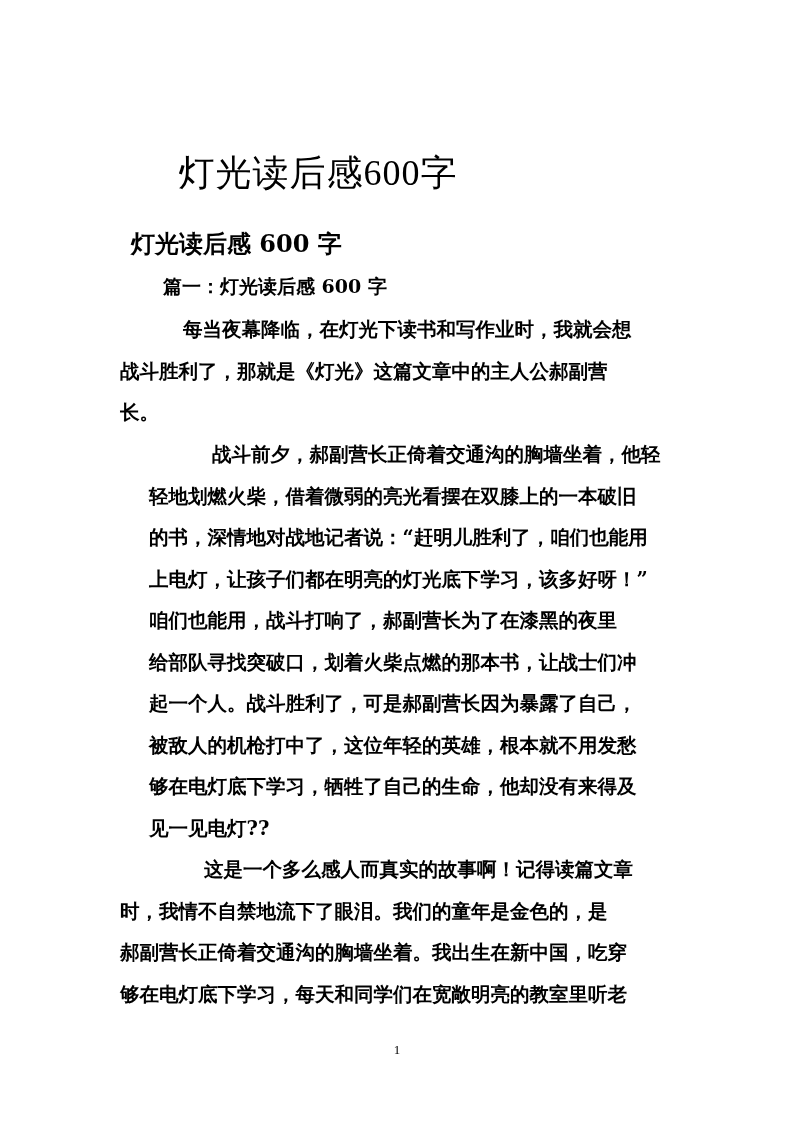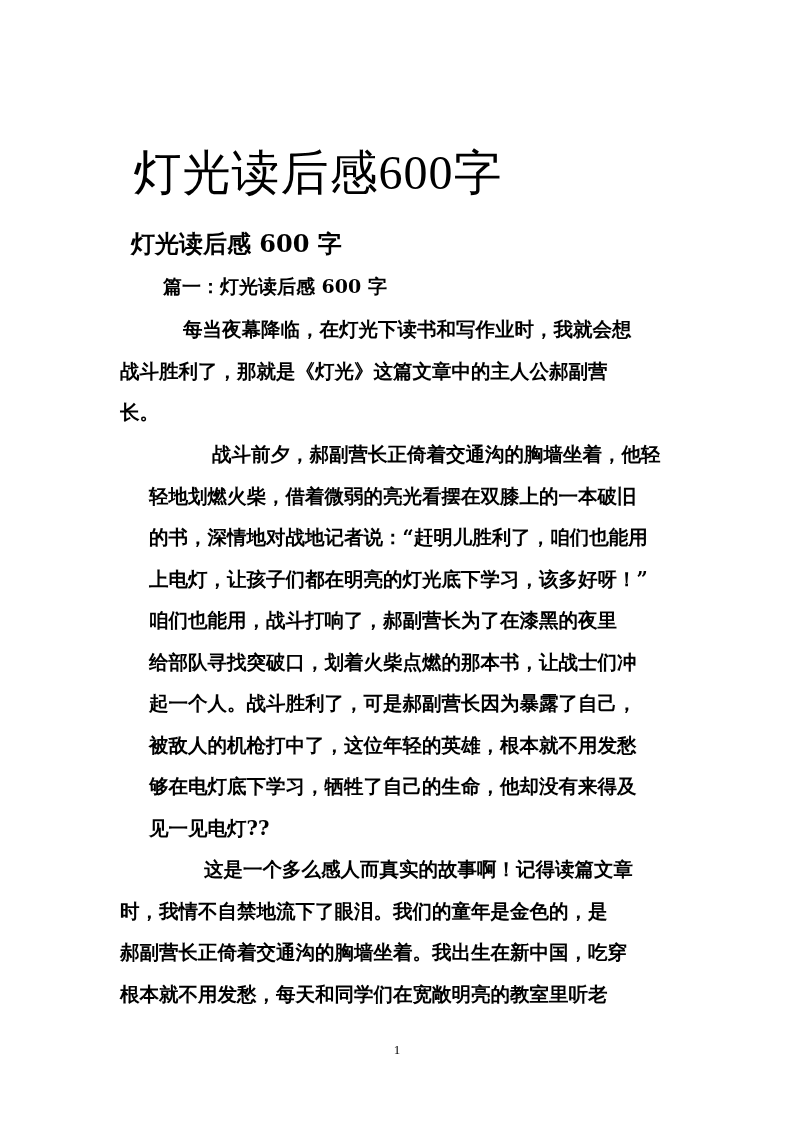--- a/index.html
+++ b/index.html
@@ -21,21 +21,21 @@
       width: 794px;
       height: 1123px;
     }
     .doc-title {
       position: absolute;
       top: 138px;
       left: 0;
       width: 636px;
       text-align: center;
       font-family: "Liberation Serif", "DejaVu Serif", serif;
-      font-size: 48px;
+      font-size: 36px;
       line-height: 70px;
       font-weight: normal;
       letter-spacing: 1px;
     }
     .subtitle {
       position: absolute;
       top: 230px;
       left: 131px;
       font-size: 24px;
       line-height: 28px;
@@ -102,18 +102,18 @@
     <span class="line">起一个人。战斗胜利了，可是郝副营长因为暴露了自己，</span>
     <span class="line">被敌人的机枪打中了，这位年轻的英雄，根本就不用发愁</span>
     <span class="line">够在电灯底下学习，牺牲了自己的生命，他却没有来得及</span>
     <span class="line">见一见电灯??</span>
   </div>
 
   <div class="body-text" style="top:849px;">
     <span class="line indent3">这是一个多么感人而真实的故事啊！记得读篇文章</span>
     <span class="line">时，我情不自禁地流下了眼泪。我们的童年是金色的，是</span>
     <span class="line">郝副营长正倚着交通沟的胸墙坐着。我出生在新中国，吃穿</span>
-    <span class="line">根本就不用发愁，每天和同学们在宽敞明亮的教室里听老</span>
+    <span class="line">够在电灯底下学习，每天和同学们在宽敞明亮的教室里听老</span>
   </div>
 
   <div class="page-number">1</div>
 
 </div>
 
 </body></html>

